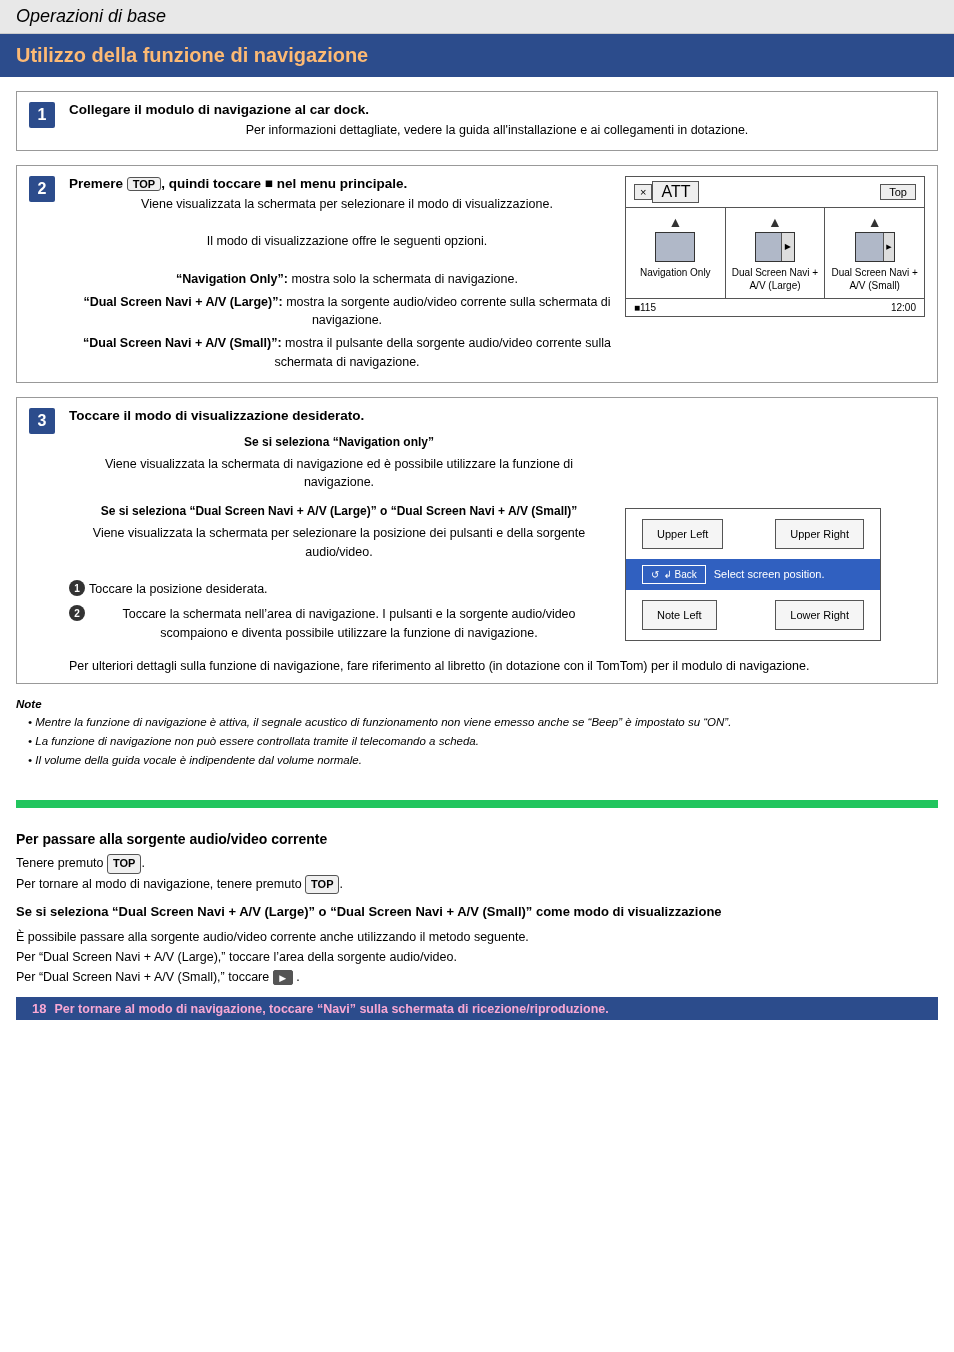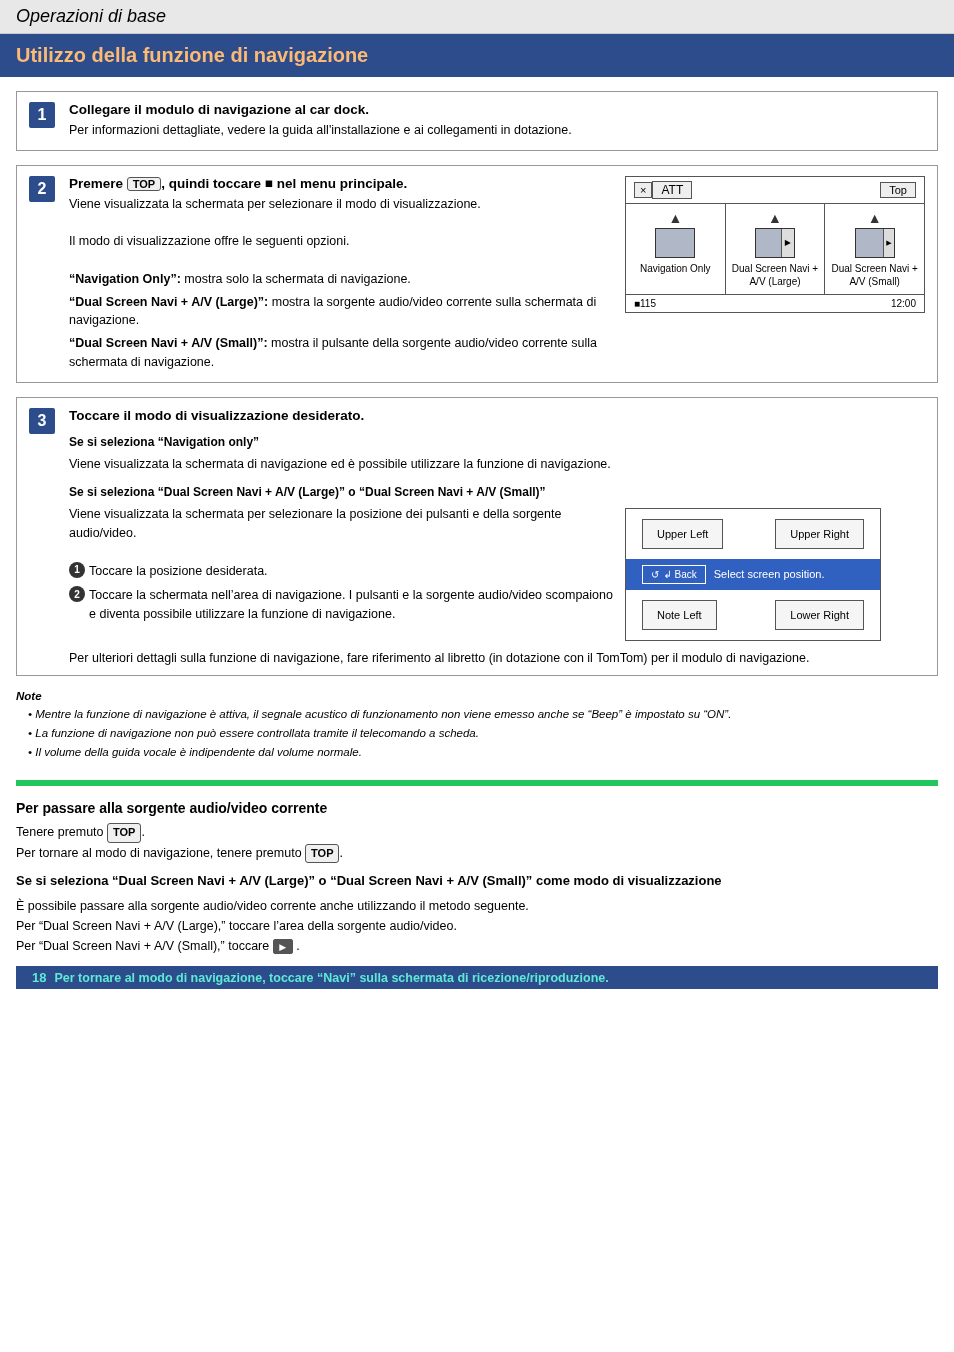--- a/index.html
+++ b/index.html
@@ -70,20 +70,21 @@
 
     .step-title {
       font-weight: bold;
       font-size: 13.5px;
       margin-bottom: 4px;
     }
 
     .step-body {
       font-size: 12.5px;
       line-height: 1.5;
+      text-align: center;
     }
 
     
     .step2-inner {
       display: flex;
       gap: 0;
     }
 
     .step2-text {
       flex: 1;
@@ -113,21 +114,21 @@
     .diag-close-btn {
       border: 1px solid #555;
       padding: 1px 5px;
       font-size: 11px;
       background: #eee;
     }
 
     .diag-att-btn {
       border: 1px solid #555;
       padding: 1px 8px;
-      font-size: 12px;
+      font-size: 16px;
       background: #eee;
     }
 
     .diag-top-btn {
       border: 1px solid #555;
       padding: 1px 8px;
       font-size: 11px;
       background: #eee;
     }
 
@@ -203,21 +204,21 @@
     .diag-bottom-bar {
       display: flex;
       justify-content: space-between;
       padding: 3px 8px;
       font-size: 10px;
     }
 
     
     .step3-inner {
       display: flex;
-      gap: 8px;
+      gap: 16px;
     }
 
     .step3-text {
       flex: 1;
     }
 
     .step3-diagram {
       flex-shrink: 0;
       width: 300px;
       margin-top: 100px;
@@ -320,23 +321,23 @@
       line-height: 1.5;
       margin-bottom: 2px;
     }
 
     .note-item::before {
       content: "• ";
     }
 
     
     .per-passare {
-      margin-top: 19px;
-      border-top: 6px solid #22c55e;
-      padding-top: 14px;
+      margin-top: 31px;
+      border-top: 8px solid #22c55e;
+      padding-top: 23px;
     }
 
     .per-passare-title {
       font-weight: bold;
       font-size: 14px;
       margin-bottom: 6px;
     }
 
     .per-passare-body {
       font-size: 12.5px;
@@ -355,21 +356,21 @@
 
     .bold-para {
       font-weight: bold;
       margin-top: 8px;
       margin-bottom: 4px;
       font-size: 13px;
     }
 
     .bottom-bar {
       background: #2c4c8c;
-      color: #5eead4;
+      color: #f9a8d4;
       padding: 4px 16px;
       font-size: 13px;
       font-weight: bold;
       display: flex;
       align-items: center;
       margin-top: 10px;
     }
 
     .inline-icon-box {
       display: inline-block;

